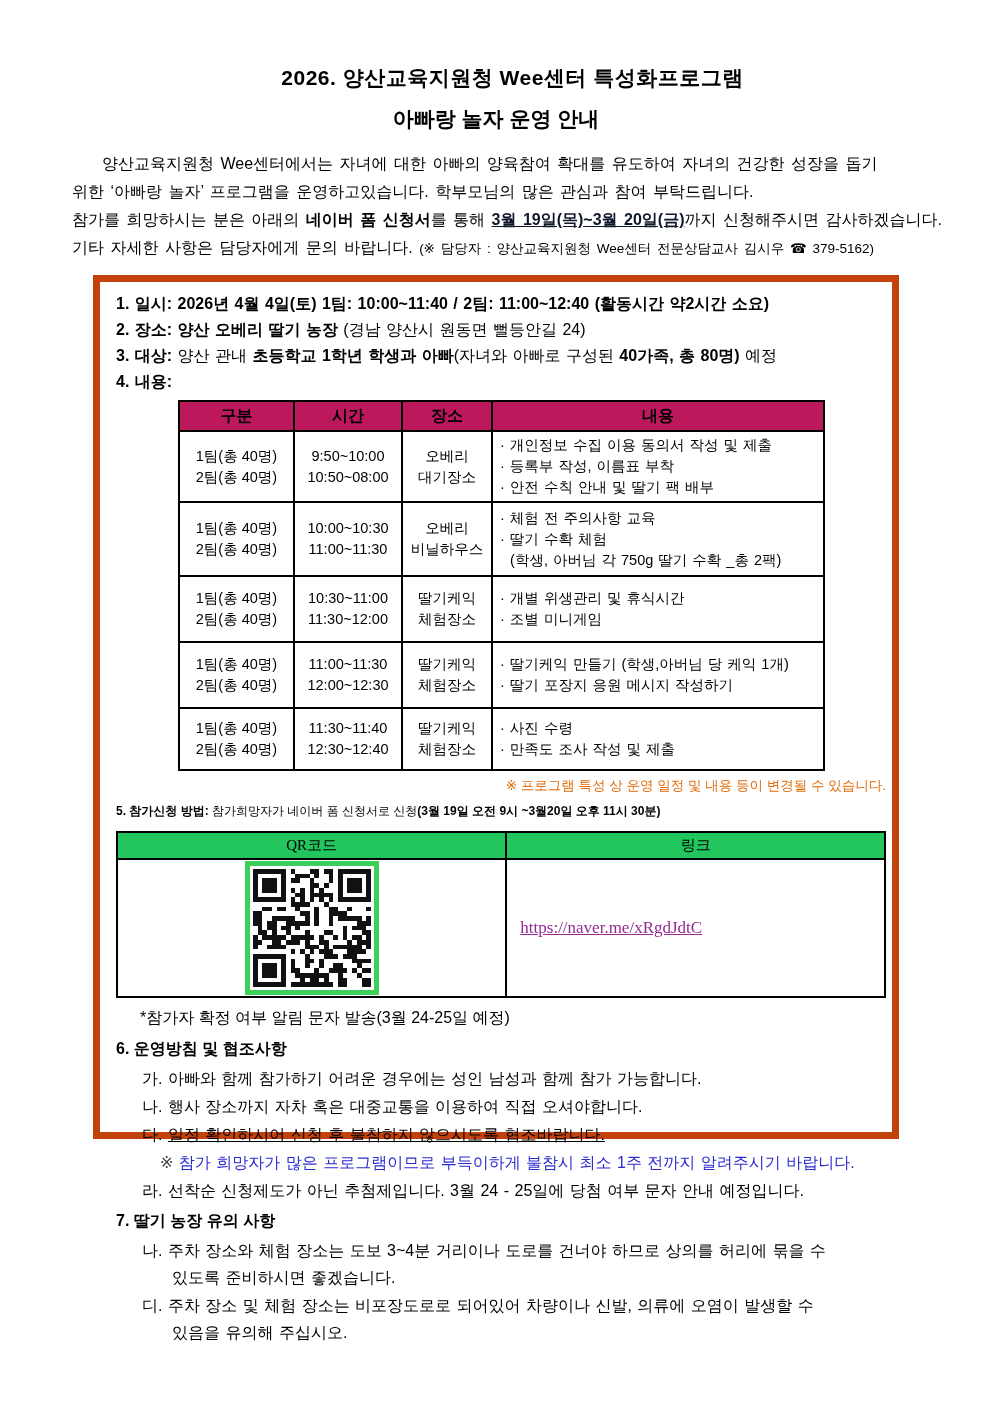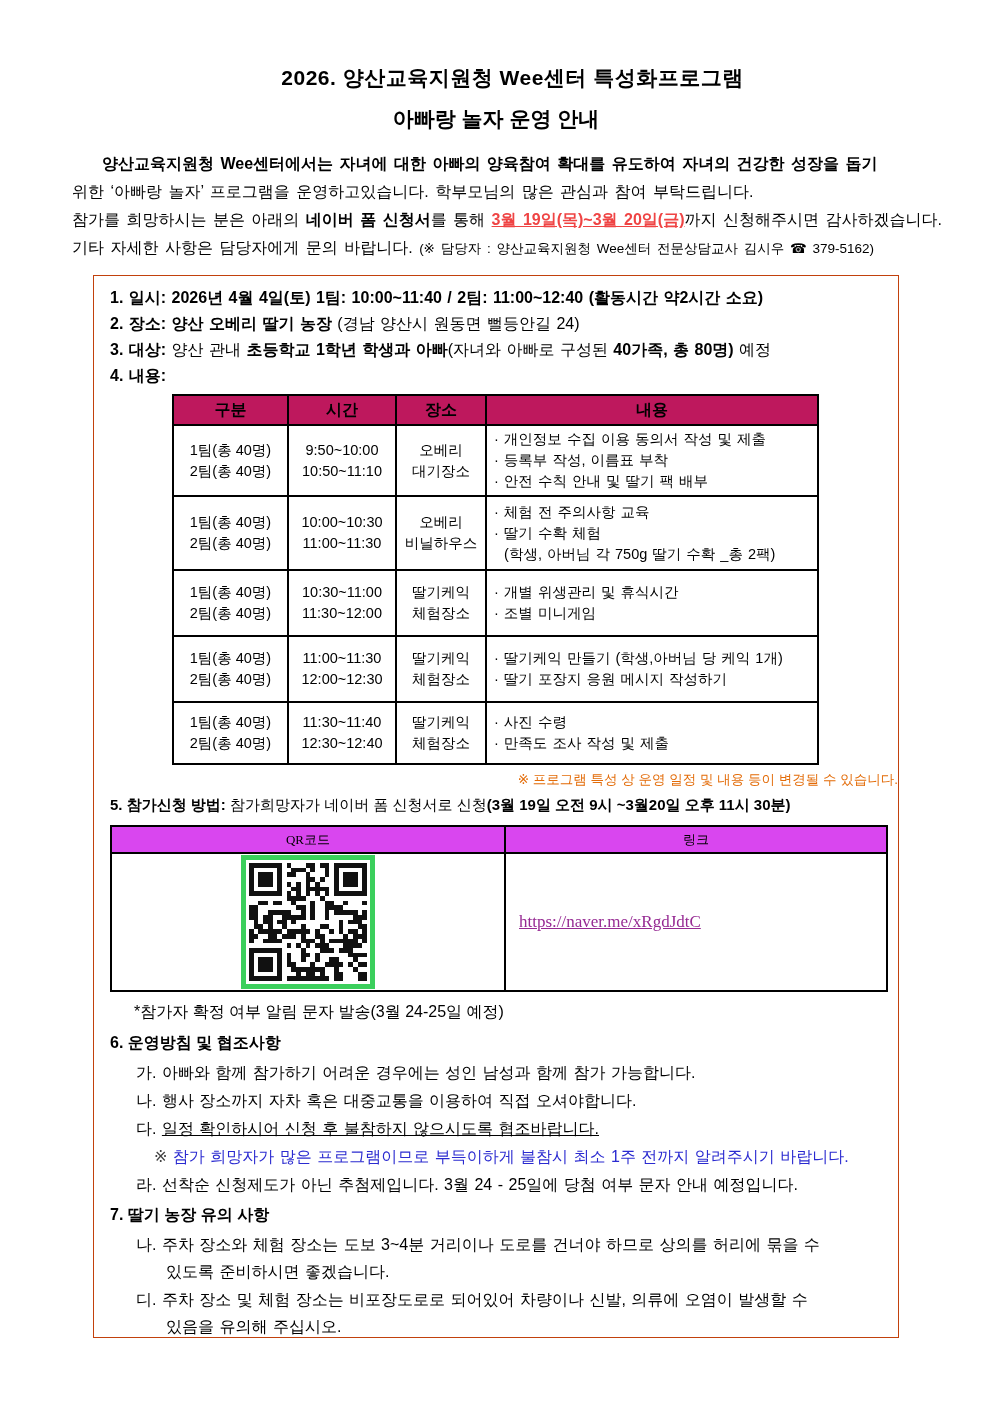--- a/index.html
+++ b/index.html
@@ -7,41 +7,41 @@
     position:relative;width:992px;height:1403px;background:#ffffff;
     font-family:"Liberation Sans","DejaVu Sans",sans-serif;color:#000;overflow:hidden;
   }
   
   .titles{text-align:center;padding-top:64px;font-weight:700;}
   .title1{font-size:21px;letter-spacing:.5px;margin-left:33px;}
   .title2{font-size:21px;margin-top:13px;}
   
   .intro{margin:17px 70px 0 72px;font-size:16px;line-height:28px;word-spacing:2px;font-weight:500;}
   .intro .line{white-space:nowrap;}
-  .indent{padding-left:30px;font-weight:bold;}
+  .indent{padding-left:30px;}
   .b{font-weight:700;}
-  .hl{color:#ef4444;font-weight:700;text-decoration:underline;}
+  .hl{color:#0f172a;font-weight:700;text-decoration:underline;}
   .small{font-size:13.5px;font-weight:400;}
   
-  .main-box{box-sizing:border-box;margin:12px 0 0 93px;width:806px;height:1063px;
-    border:1px solid #c2410c;padding:8px 0 0 16px;}
+  .main-box{box-sizing:border-box;margin:12px 0 0 93px;width:806px;height:864px;
+    border:7px solid #c2410c;padding:8px 6px 0 16px;}
   .info-item{font-size:16px;line-height:24px;margin-top:2px;font-weight:700;word-spacing:1px;white-space:nowrap;}
   .n{font-weight:400;}
   
   table.sched{border-collapse:collapse;table-layout:fixed;margin:6px 0 0 62px;}
   .sched th,.sched td{border:2px solid #000;box-sizing:border-box;overflow:hidden;}
   .sched th{background:#be185d;font-size:16px;font-weight:700;height:30px;}
   .cell-c{text-align:center;font-size:14.5px;line-height:21px;white-space:pre-line;vertical-align:middle;}
   .cell-l{font-size:14.5px;line-height:21px;white-space:pre-line;vertical-align:middle;padding:3px 4px 3px 7px;word-spacing:1px;}
   .note-orange{color:#e36c09;font-size:13.5px;font-weight:500;text-align:right;margin-top:6px;padding-right:0;}
-  .apply-line{font-size:15px;line-height:24px;margin-top:4px;white-space:nowrap;}
+  .apply-line{font-size:12px;line-height:24px;margin-top:4px;white-space:nowrap;}
   
   table.qrt{border-collapse:collapse;table-layout:fixed;margin-top:8px;font-family:"Liberation Serif","DejaVu Serif",serif;}
   .qrt th,.qrt td{border:2px solid #000;box-sizing:border-box;}
-  .qrt th{background:#d946ef;font-size:13px;font-weight:400;height:27px;}
+  .qrt th{background:#22c55e;font-size:15px;font-weight:400;height:27px;}
   .qrt td{height:136px;vertical-align:middle;}
   .qr-cell{text-align:center;}
   .qr-frame{display:inline-block;border:5px solid #3bcf5c;background:#fff;padding:3px;line-height:0;}
   .link-cell{padding-left:13px;}
   .link{color:#962a93;text-decoration:underline;font-size:17px;}
   .qr-note{font-size:16px;margin:10px 0 0 24px;}
   .sec-title{font-size:16px;font-weight:700;margin-top:8px;line-height:24px;}
   .sub{font-size:16px;line-height:21px;margin:7px 0 0 26px;word-spacing:1px;white-space:nowrap;}
   .sub .cont{display:block;padding-left:30px;margin-top:6px;}
   .blue-note{color:#2a2ad0;margin-left:44px;margin-top:7px;}
@@ -85,21 +85,21 @@
           <th>시간</th>
           <th>장소</th>
           <th>내용</th>
         </tr>
       </thead>
       <tbody>
         <tr style="height:68px">
           <td class="cell-c">1팀(총 40명)
 2팀(총 40명)</td>
           <td class="cell-c">9:50~10:00
-10:50~11:10</td>
+10:50~08:00</td>
           <td class="cell-c">오베리
 대기장소</td>
           <td class="cell-l">· 개인정보 수집 이용 동의서 작성 및 제출
 · 등록부 작성, 이름표 부착
 · 안전 수칙 안내 및 딸기 팩 배부</td>
         </tr>
         <tr style="height:74px">
           <td class="cell-c">1팀(총 40명)
 2팀(총 40명)</td>
           <td class="cell-c">10:00~10:30

